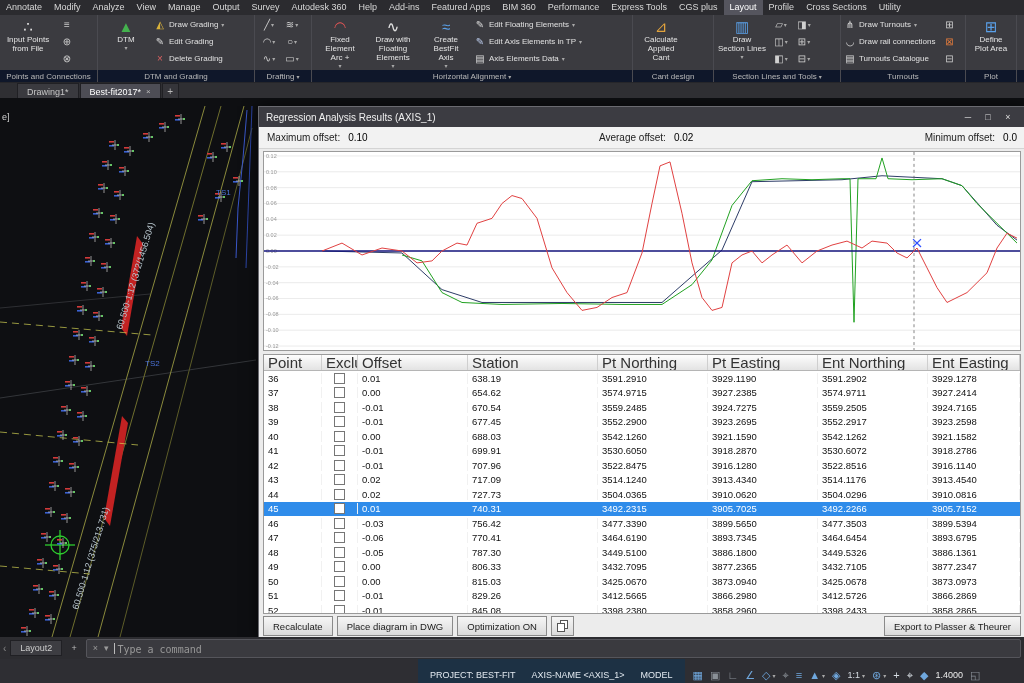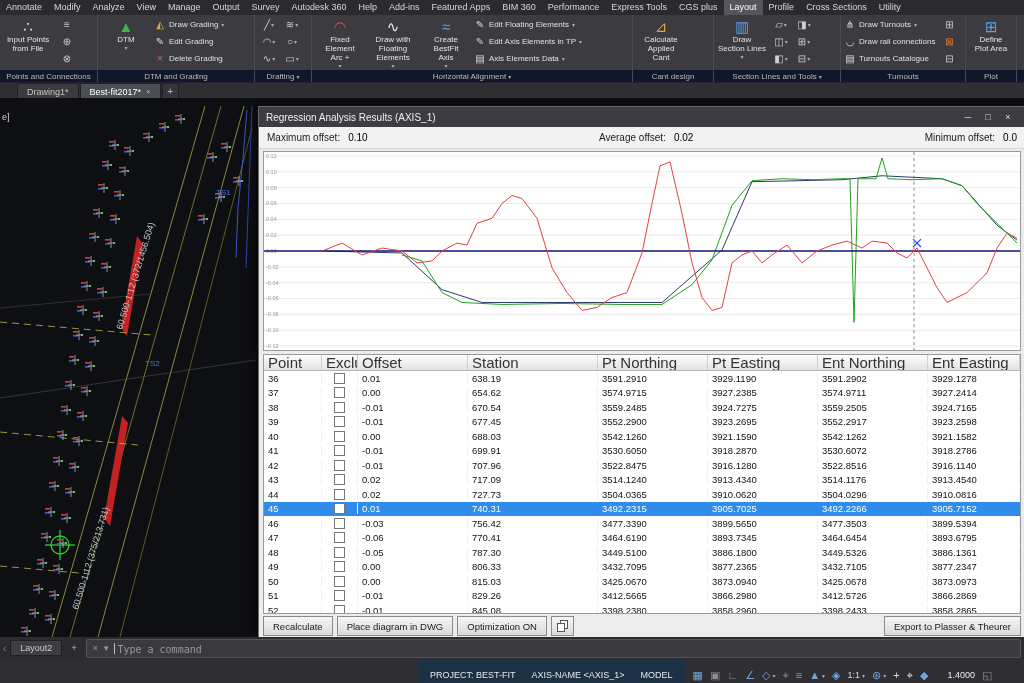--- a/index.html
+++ b/index.html
@@ -1061,21 +1061,21 @@
         <span class="sb-item">
           <span class="sb-glyph" style="color: rgb(215, 221, 227);">+</span>
         </span>
         <span class="sb-item">
           <span class="sb-glyph" style="color: rgb(215, 221, 227);">⌖</span>
         </span>
         <span class="sb-item">
           <span class="sb-glyph" style="color: rgb(111, 167, 221);">◆</span>
         </span>
         <span class="sb-item">
-          <span class="sb-txt" style="color: rgb(236, 236, 236); margin-left: 12px;">1.4000</span>
+          <span class="sb-txt" style="color: rgb(236, 236, 236);">1.4000</span>
         </span>
         <span class="sb-item">
           <span class="sb-glyph" style="color: rgb(138, 144, 151);">◱</span>
         </span>
       </div>
   </div>
 
 </div>
 
 </body></html>

